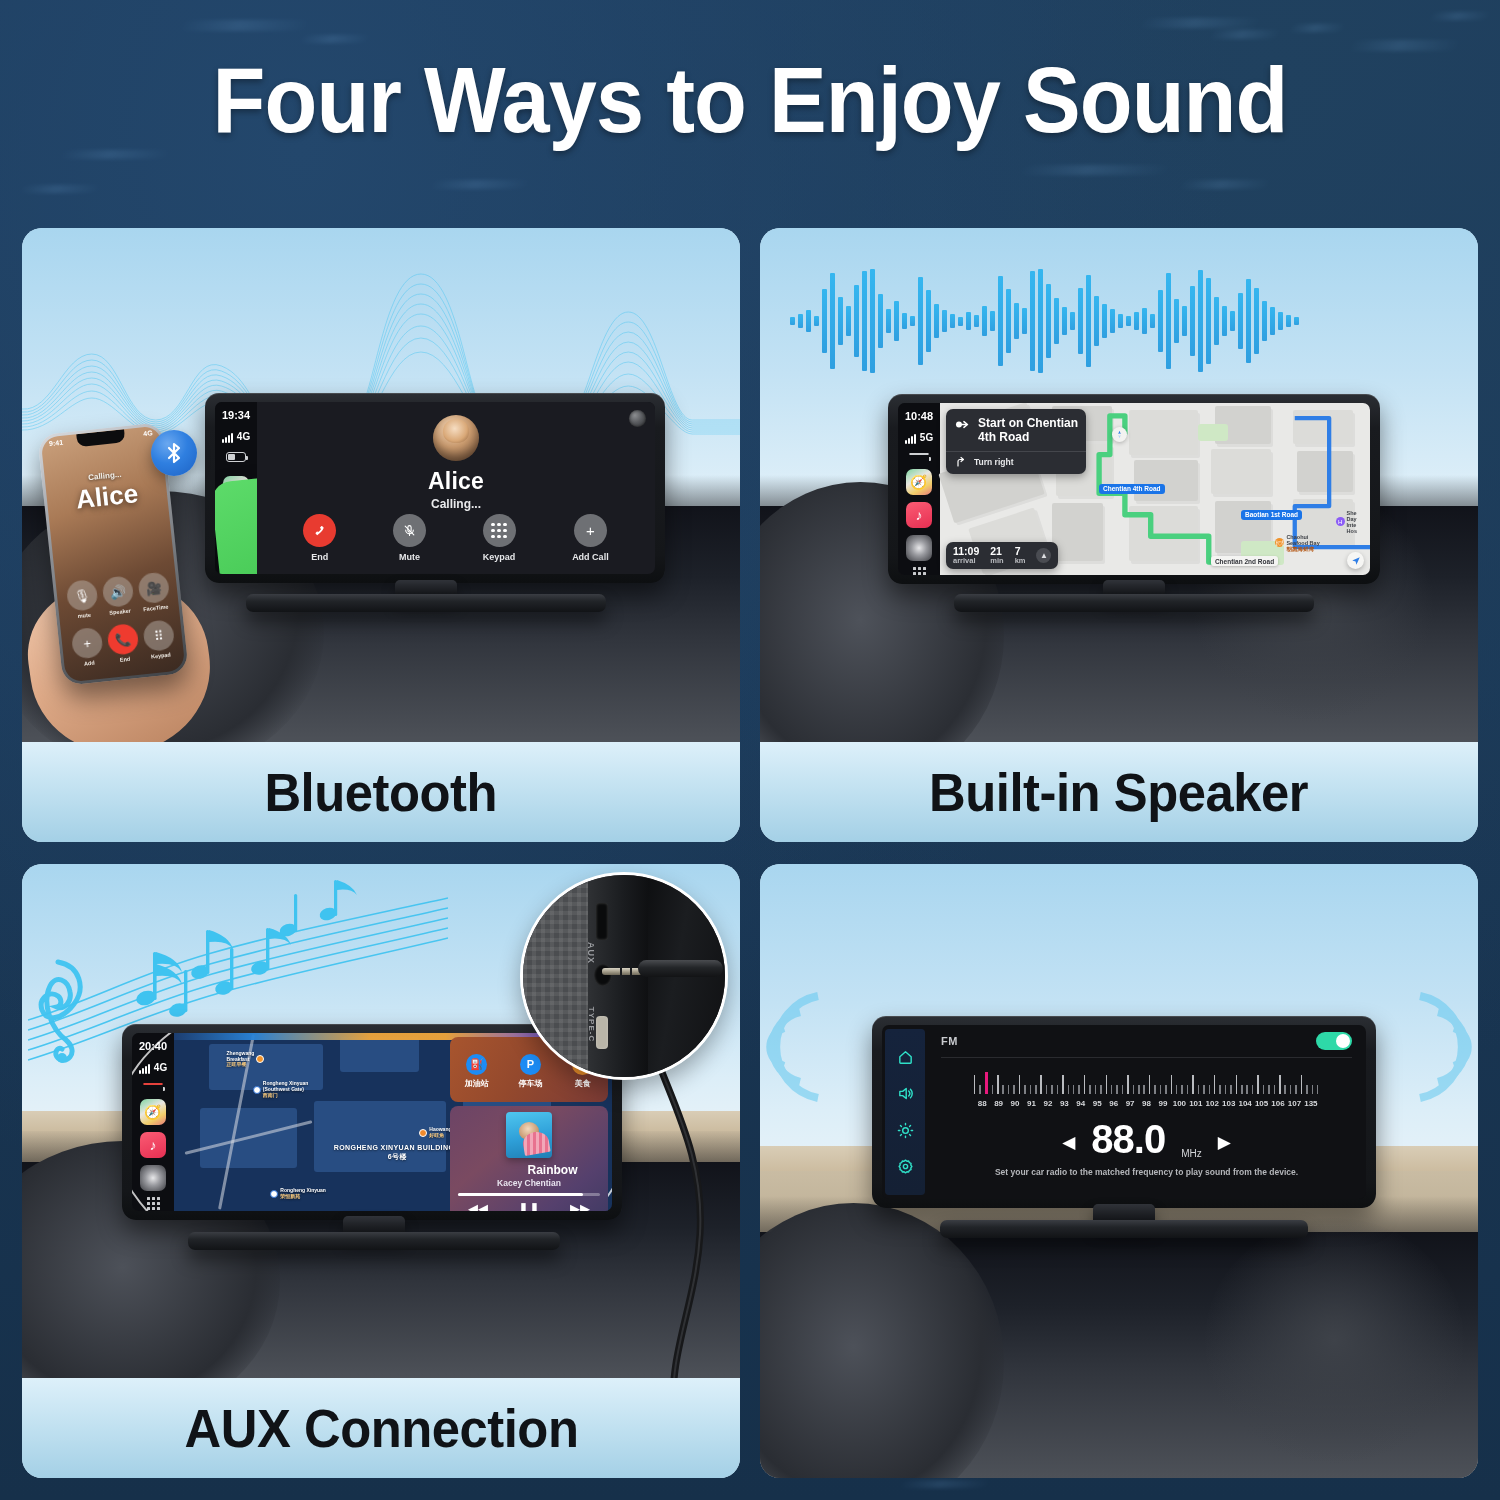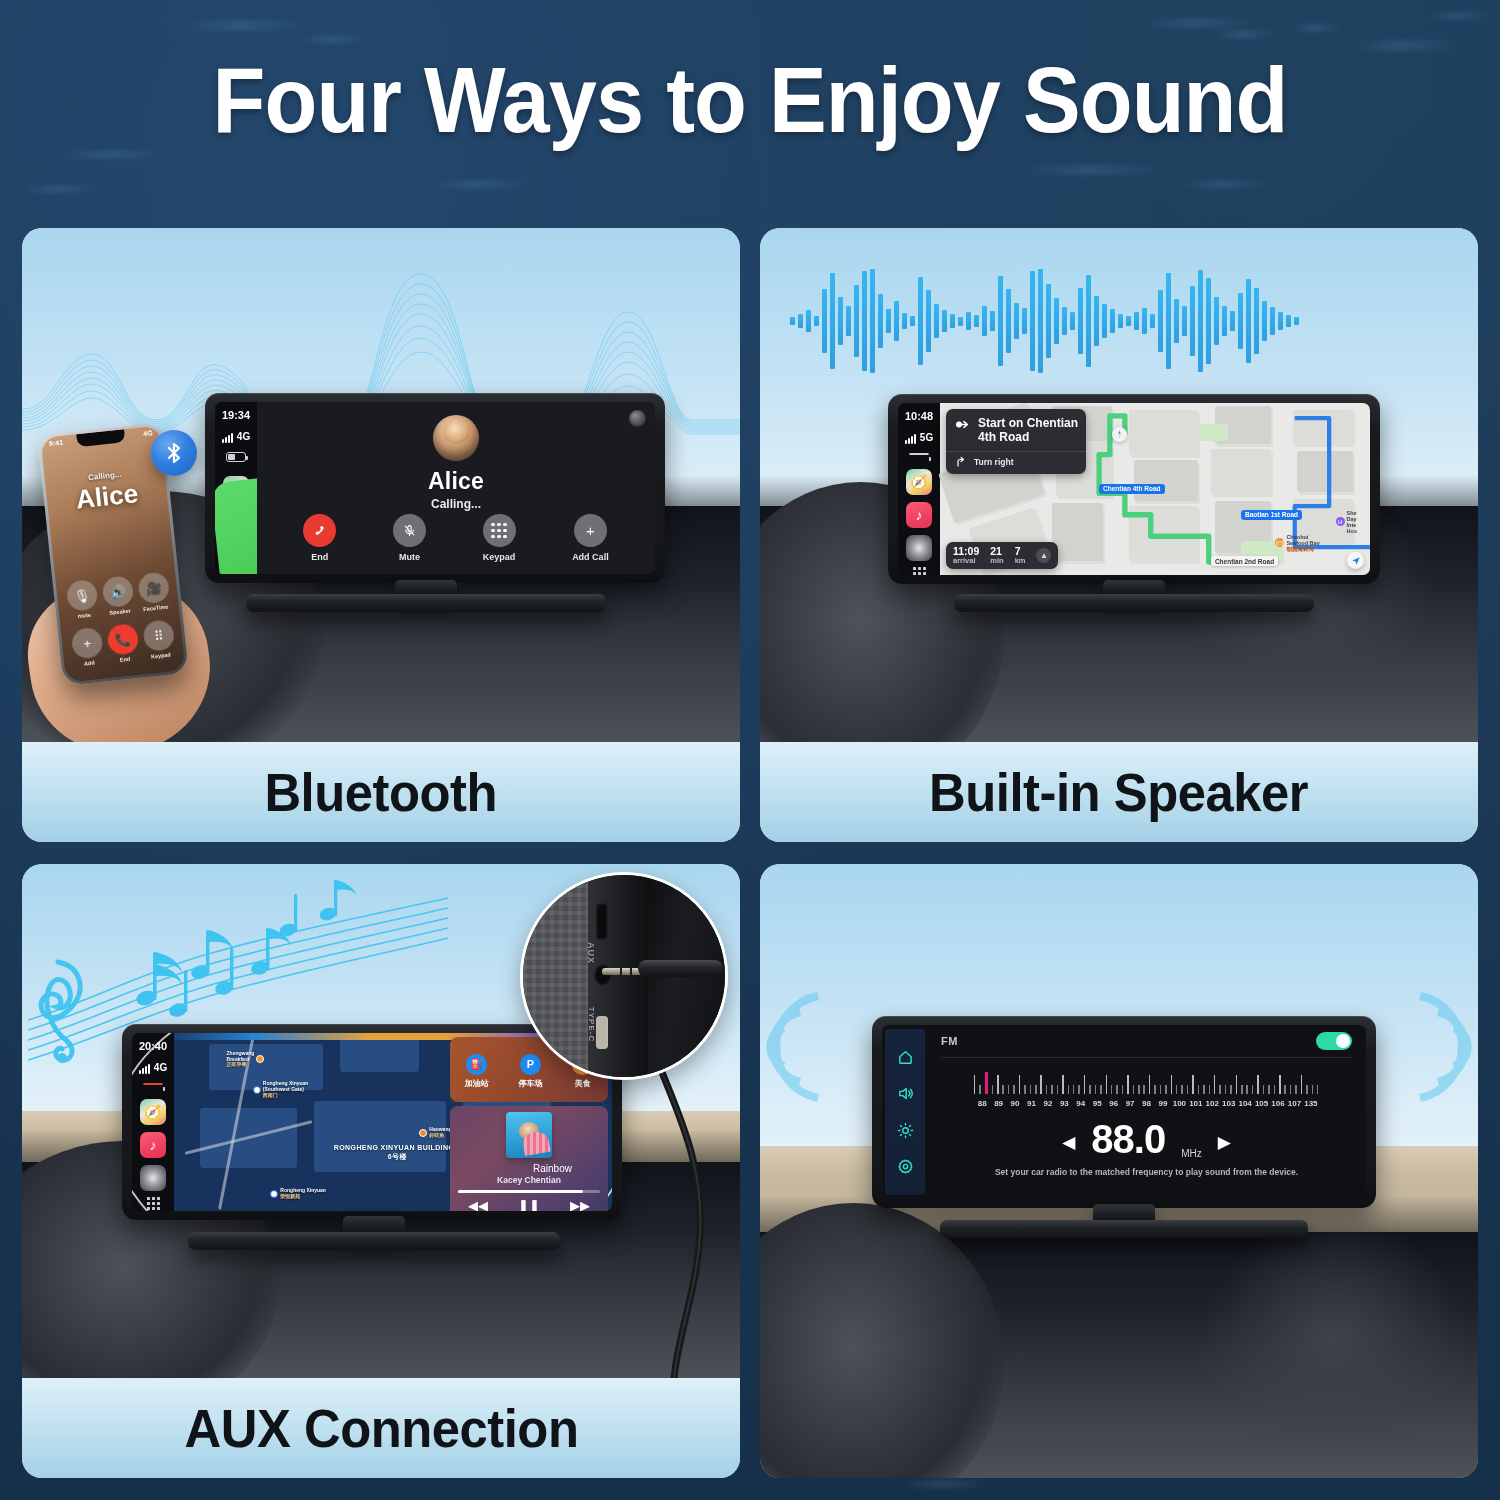--- a/index.html
+++ b/index.html
@@ -296,21 +296,21 @@
     background: linear-gradient(140deg,#6c4466 0%, #7a4a61 35%, #55406d 75%, #3f3a63 100%);
     border-radius:8px; display:flex; flex-direction:column; align-items:center; padding: 6px 8px 5px;
   }
   .album {
     width: 46px; height:46px; border-radius:4px; overflow:hidden;
     background: linear-gradient(170deg,#4fc6ef 0%, #2e9fd8 55%, #1f7fb4 100%);
     position:relative; box-shadow:0 3px 7px rgba(0,0,0,.3);
   }
   .album .fig { position:absolute; left:28%; top:22%; width:44%; height:40%; border-radius:50% 50% 46% 46%; background: radial-gradient(circle at 45% 38%, #f3d9bd 0%, #c89a72 65%, #6b4a32 100%); }
   .album .fan { position:absolute; right:6%; bottom:8%; width:56%; height:48%; border-radius: 50% 50% 6% 6%; background: repeating-linear-gradient(100deg,#e8728f 0 3px,#f2a7b8 3px 6px); transform: rotate(-10deg);}
-  .trk { color:#fff; font-size:10px; font-weight:400; margin-top:5px;margin-left:47px; }
+  .trk { color:#fff; font-size:12px; font-weight:700; margin-top:5px;margin-left:47px; }
   .art { color:#e8e4ef; font-size:8.5px; font-weight:600; margin-top:1px; }
   .prog { width:100%; height:3.5px; border-radius:2px; background:rgba(255,255,255,.32); margin-top:5px; position:relative; }
   .prog i { position:absolute; left:0; top:0; bottom:0; width:88%; background:#fff; border-radius:2px; }
   .transport { display:flex; align-items:center; justify-content:space-between; width:86%; margin-top:5px; color:#fff; font-size:13px; }
 
   
   .magnifier {
     position:absolute; border-radius:50%; overflow:hidden;
     border: 3px solid #ffffff;
     box-shadow: 0 10px 22px rgba(0,0,0,.3);

